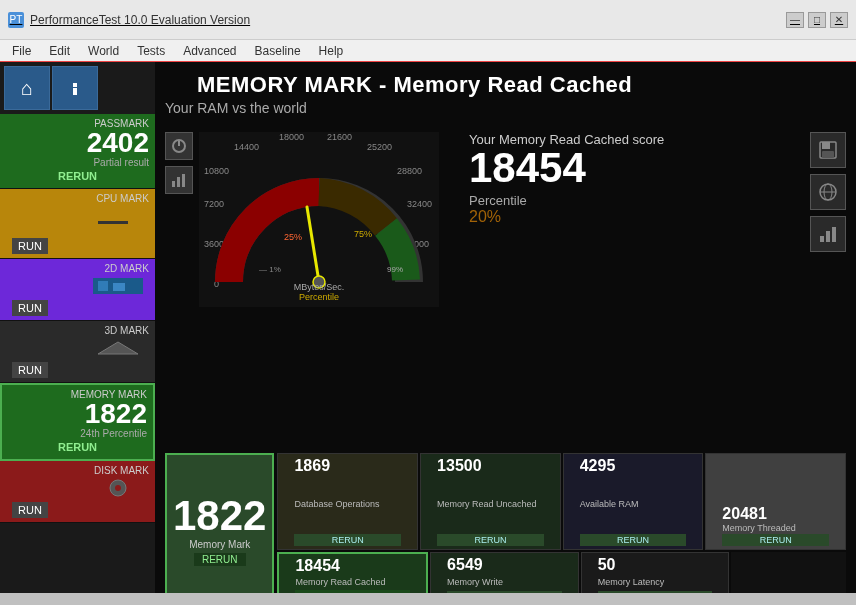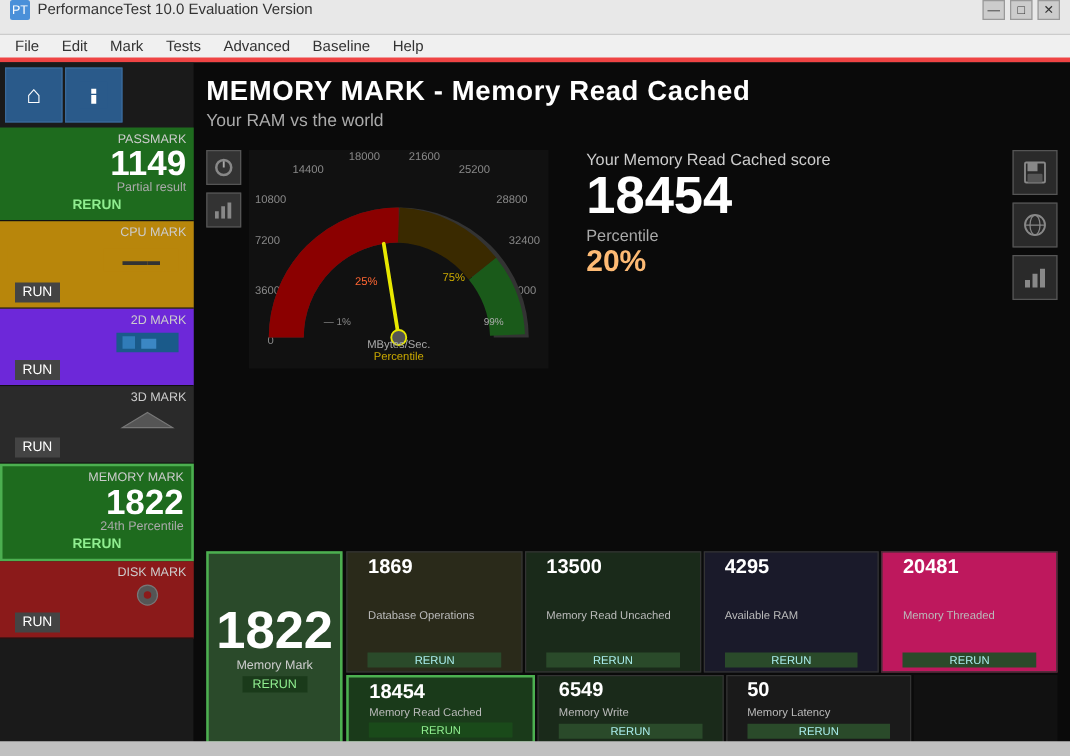--- a/index.html
+++ b/index.html
@@ -8,24 +8,26 @@
       height: 605px;
       background: #1a1a2e;
       font-family: 'Segoe UI', Arial, sans-serif;
       overflow: hidden;
       position: relative;
     }
 
     
     .title-bar {
       background: #e8e8e8;
-      height: 28px;
-      display: flex;
+      height: 40px;
+      display: flex;
+      align-items: center;
       padding: 0 8px;
       border-bottom: 1px solid #ccc;
+      text-decoration: underline;
     }
     .title-bar-icon {
       width: 16px;
       height: 16px;
       background: #4a90d9;
       border-radius: 2px;
       margin-right: 6px;
       display: inline-flex;
       align-items: center;
       justify-content: center;
@@ -54,21 +56,21 @@
       color: #333;
     }
 
     
     .menu-bar {
       background: #f0f0f0;
       height: 22px;
       display: flex;
       align-items: center;
       padding: 0 4px;
-      border-bottom: 4px solid #ef4444;
+      border-bottom: 1px solid #ef4444;
       gap: 2px;
     }
     .menu-item {
       padding: 2px 8px;
       font-size: 12px;
       color: #333;
       cursor: pointer;
     }
 
     
@@ -169,20 +171,21 @@
       display: flex;
       flex-direction: column;
       padding: 10px;
     }
 
     .content-header h1 {
       font-size: 22px;
       font-weight: bold;
       color: white;
       letter-spacing: 0.5px;
+      margin-left: 32px;
     }
     .content-header p {
       font-size: 14px;
       color: #aaa;
       margin-top: 2px;
     }
 
     
     .gauge-score-row {
       display: flex;
@@ -231,23 +234,23 @@
       font-weight: bold;
       color: white;
       line-height: 1;
     }
     .percentile-label {
       font-size: 13px;
       color: #aaa;
       margin-top: 4px;
     }
     .percentile-value {
-      font-size: 24px;
-      font-weight: bold;
-      color: #fdba74;
+      font-size: 16px;
+      font-weight: normal;
+      color: #a16207;
     }
     .world-stats {
       margin-top: 12px;
       font-size: 12px;
       color: #bbb;
       line-height: 1.8;
     }
     .world-stat-val {
       color: white;
       font-weight: bold;
@@ -345,41 +348,41 @@
       bottom: 0;
       left: 0;
       right: 0;
     }
 
     
     .tile-db { background: #2a2a1a; }
     .tile-read-cached { background: #1a3a1a; border: 2px solid #4CAF50; }
     .tile-read-uncached { background: #1a2a1a; }
     .tile-avail-ram { background: #1a1a2a; gap: 24px; }
-    .tile-threaded { background: #be185d; }
+    .tile-threaded { background: #404040; justify-content: flex-end; }
     .tile-write { background: #1a2a1a; }
     .tile-latency { background: #1a1a1a; }
   </style>
 </head>
 <body>
 
 <div class="title-bar">
   <span class="title-bar-icon">PT</span>
   <span class="title-bar-text">PerformanceTest 10.0 Evaluation Version</span>
   <div class="title-bar-controls">
     <div class="title-bar-btn">—</div>
     <div class="title-bar-btn">□</div>
     <div class="title-bar-btn">✕</div>
   </div>
 </div>
 
 <div class="menu-bar">
   <span class="menu-item">File</span>
   <span class="menu-item">Edit</span>
-  <span class="menu-item">Mark</span>
+  <span class="menu-item">World</span>
   <span class="menu-item">Tests</span>
   <span class="menu-item">Advanced</span>
   <span class="menu-item">Baseline</span>
   <span class="menu-item">Help</span>
 </div>
 
 <div class="main-content">
 
   <div class="sidebar">
 
@@ -389,21 +392,21 @@
         <svg width="22" height="22" viewBox="0 0 22 22" fill="none">
           <rect width="22" height="22" fill="#2a5a8a"></rect>
           <rect x="9" y="6" width="4" height="4" fill="white"></rect>
           <rect x="9" y="11" width="4" height="7" fill="white"></rect>
         </svg>
       </div>
     </div>
 
     <div class="mark-item passmark">
       <span class="mark-label">PASSMARK</span>
-      <span class="mark-score">1149</span>
+      <span class="mark-score">2402</span>
       <span class="mark-sub">Partial result</span>
       <span class="rerun-btn run-label" style="color:#90EE90">RERUN</span>
     </div>
 
     <div class="mark-item cpumark">
       <span class="mark-label">CPU MARK</span>
       <div style="height:24px; background:#b8860b; margin: 4px 0; display:flex; align-items:center; justify-content:flex-end; padding-right:6px;">
         <svg width="60" height="18" viewBox="0 0 60 18">
             <rect width="60" height="18" fill="#b8860b"></rect>
             <text x="30" y="13" text-anchor="middle" fill="#333" font-size="10">▬▬▬</text>

